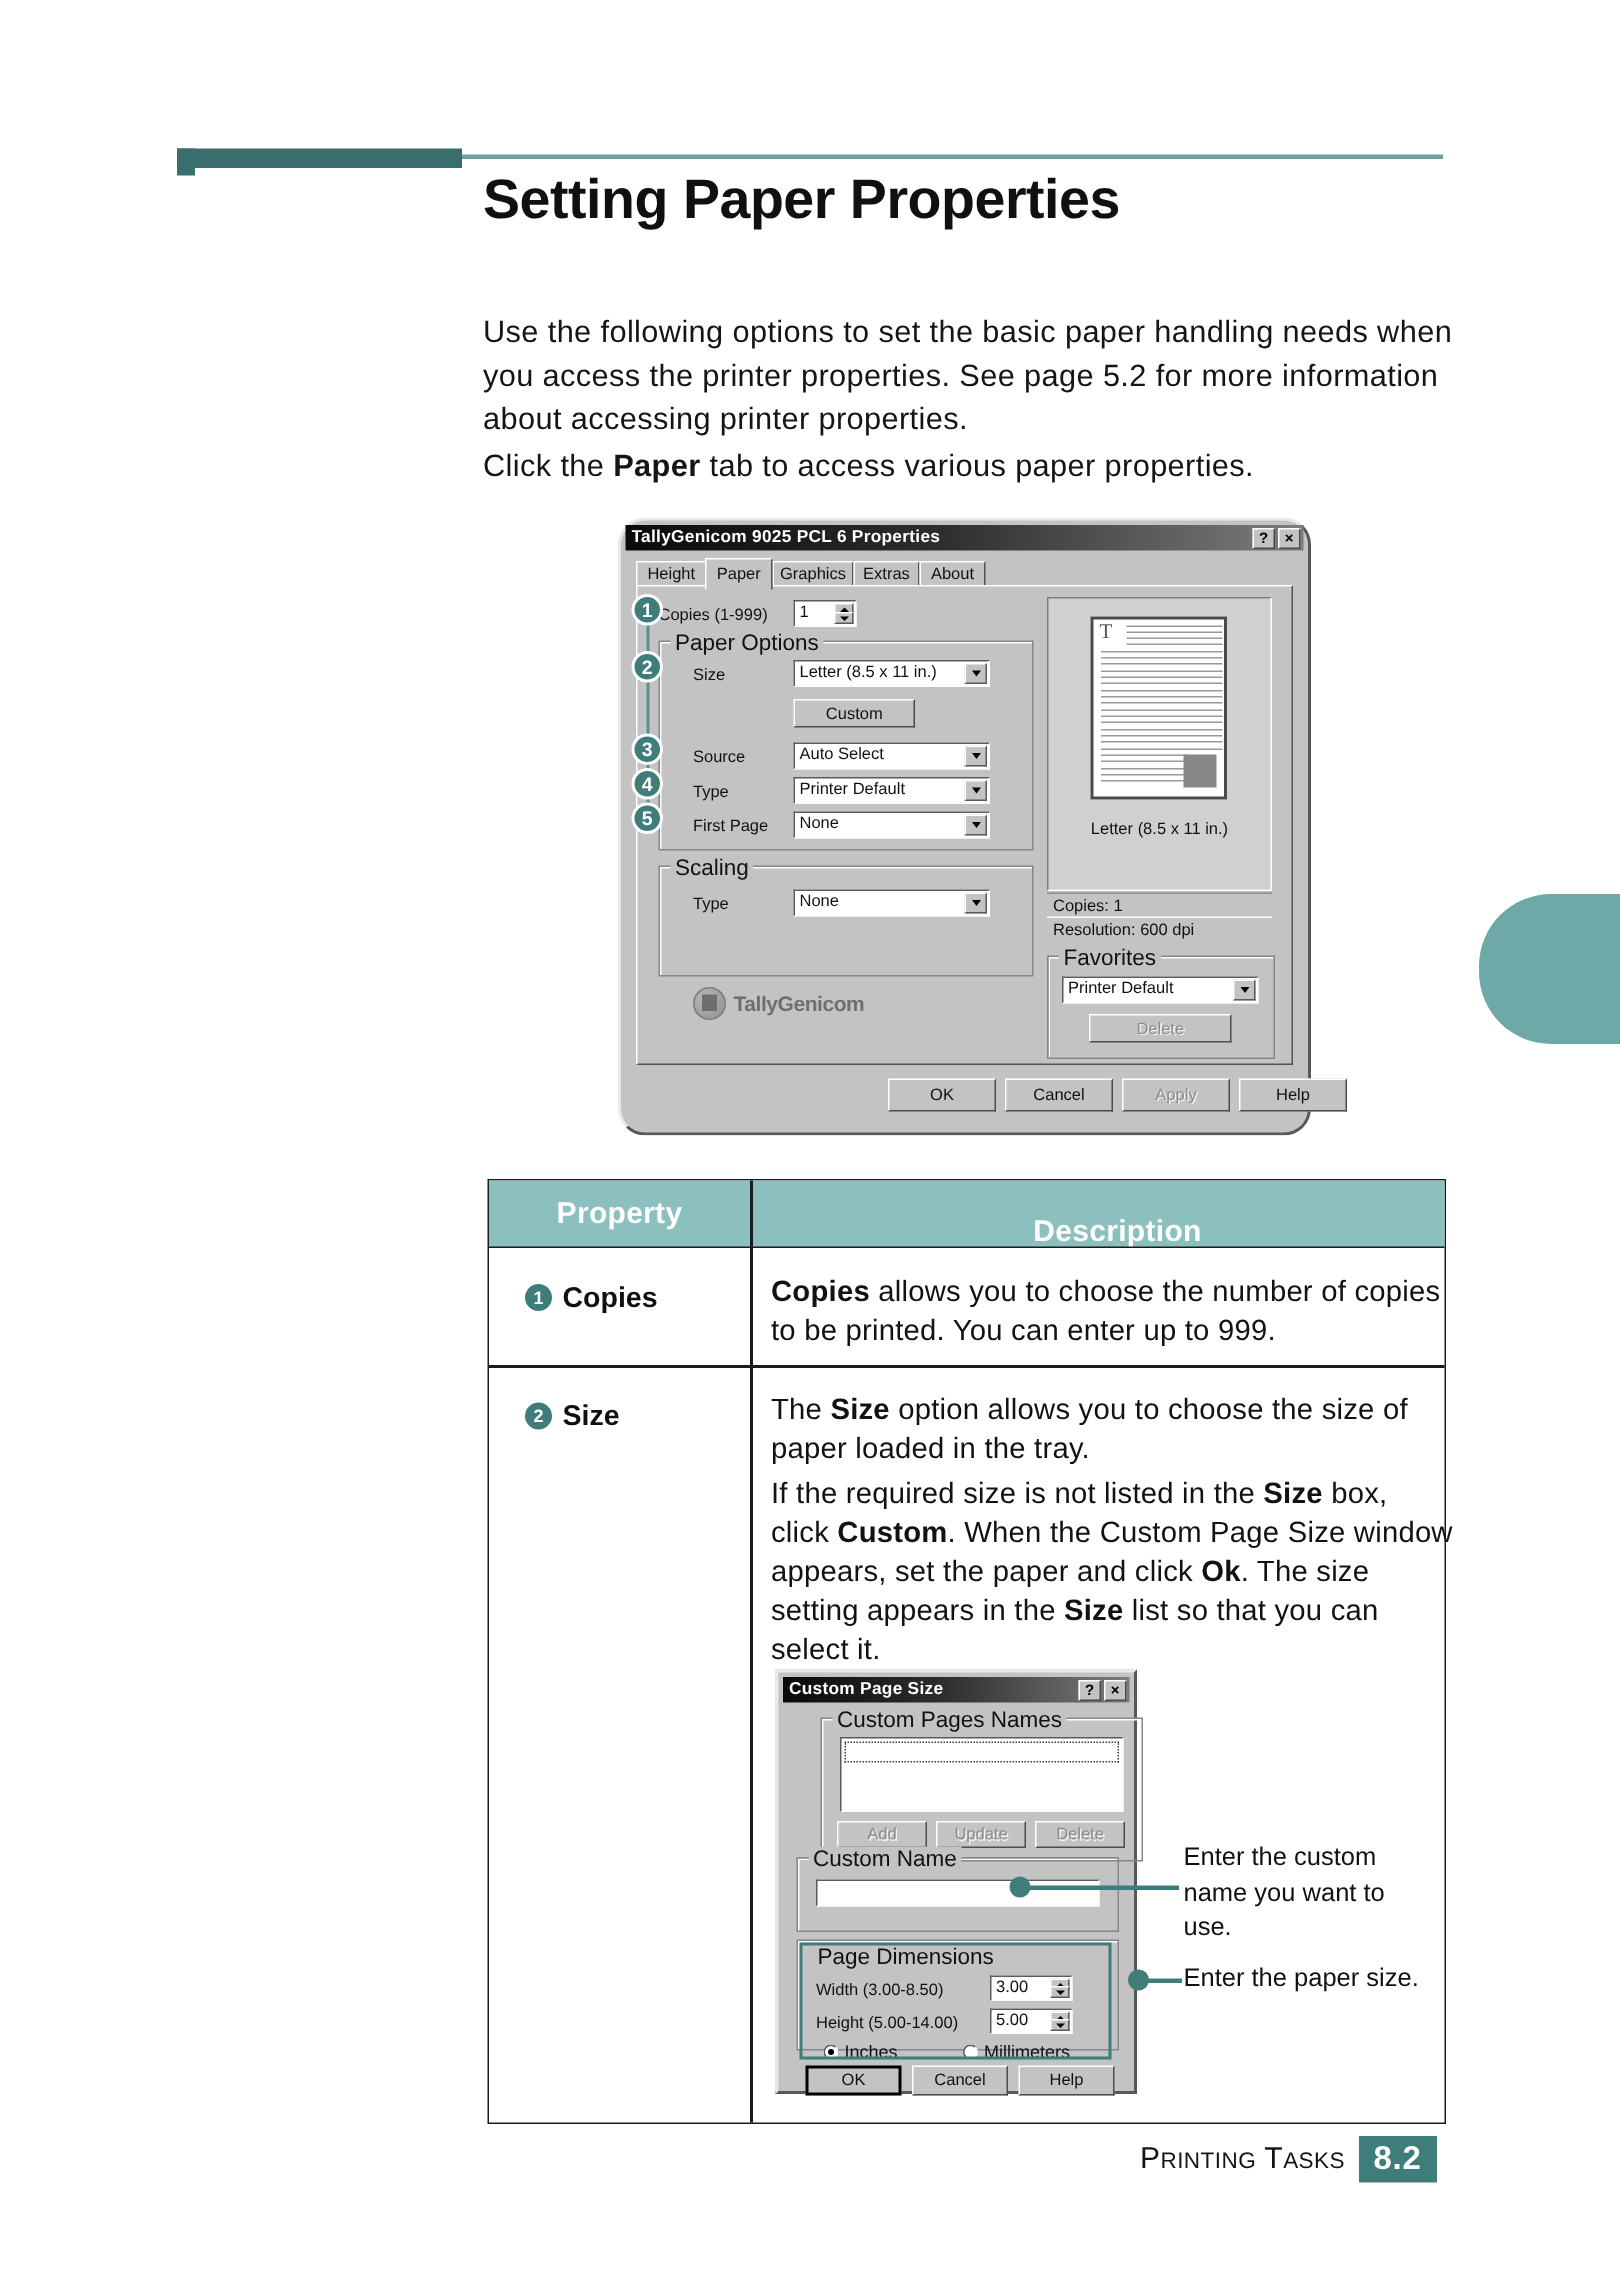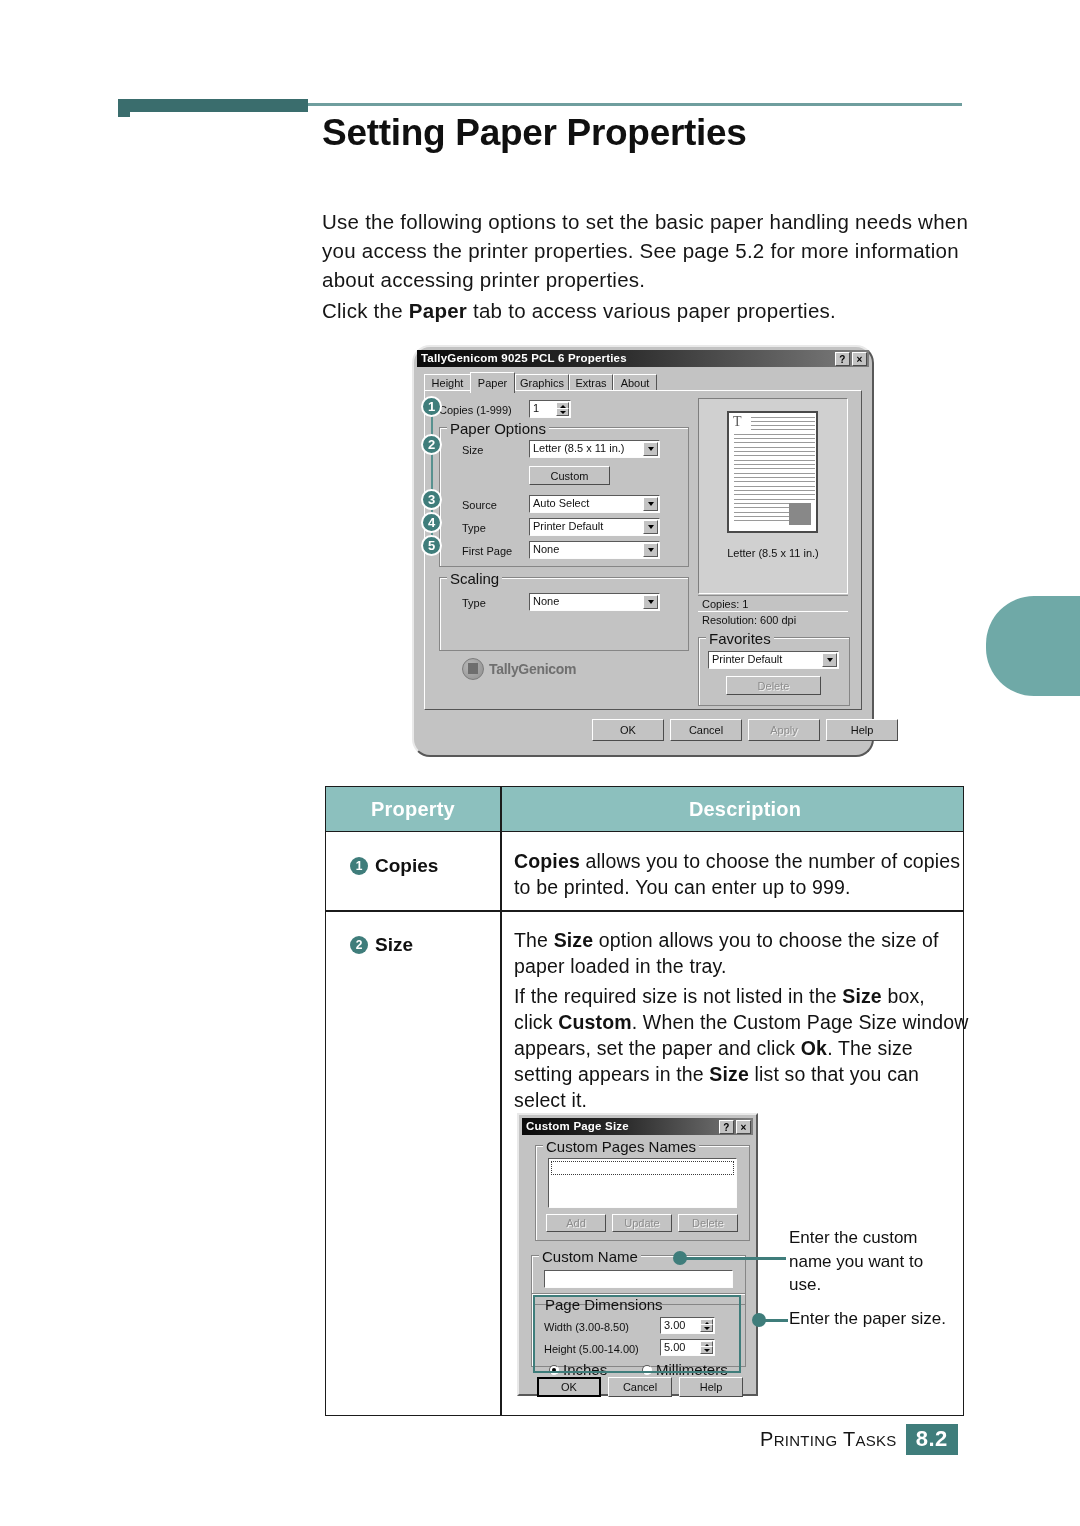--- a/index.html
+++ b/index.html
@@ -202,21 +202,21 @@
   }
   .cell-desc{
     position:absolute;left:176px;width:455px;
     font-size:19.5px;line-height:26px;color:#121212;letter-spacing:0.15px;
   }
   .cell-desc b{font-weight:bold;}
 
   
   #cpsDlg{left:517px;top:1113px;width:237px;height:279px;}
   .hl-box{position:absolute;border:2px solid #3f7d7b;box-sizing:border-box;}
-  .radio{position:absolute;font-size:15px;color:#111;display:flex;align-items:center;gap:4px;}
+  .radio{position:absolute;font-size:12px;color:#111;display:flex;align-items:center;gap:4px;}
   .radio .rd{
     width:10px;height:10px;border-radius:50%;background:#fff;
     border-top:1.5px solid #5a5a5a;border-left:1.5px solid #5a5a5a;
     border-right:1.5px solid #fcfcfc;border-bottom:1.5px solid #fcfcfc;
     box-sizing:border-box;position:relative;
   }
   .radio .rd.on::after{
     content:"";position:absolute;left:2px;top:2px;width:4px;height:4px;
     border-radius:50%;background:#000;
   }
@@ -401,21 +401,21 @@
   <div class="callrail"></div>
   <div class="num" style="left:421px;top:396px;">1</div>
   <div class="num" style="left:421px;top:434px;">2</div>
   <div class="num" style="left:421px;top:489px;">3</div>
   <div class="num" style="left:421px;top:512px;">4</div>
   <div class="num" style="left:421px;top:535px;">5</div>
 
   <div class="tbl">
     <div class="tbl-head">
       <div class="th" style="left:0;width:174px;">Property</div>
-      <div class="th" style="left:176px;width:486px;">Description</div>
+      <div class="th" style="left:176px;width:486px;margin-top:12px;">Description</div>
     </div>
     <div class="th-div"></div>
     <div class="rowline" style="top:43.5px;"></div>
     <div class="rowline" style="top:123px;"></div>
 
     <div class="cell-prop" style="top:68px;padding-left:24px;">
       <span class="bullet">1</span><span>Copies</span>
     </div>
     <div class="cell-desc" id="desc1" style="top:61px;padding-left:12px;"><b>Copies</b><span> allows you to choose the number of copies to be printed. You can enter up to 999.</span></div>
 
@@ -427,31 +427,31 @@
     <div class="cell-desc" id="desc3" style="top:196px;padding-left:12px;"><span>If the required size is not listed in the </span><b>Size</b><span> box, click </span><b>Custom</b><span>. When the Custom Page Size window appears, set the paper and click </span><b>Ok</b><span>. The size setting appears in the </span><b>Size</b><span> list so that you can select it.</span></div>
   </div>
 
   <div class="win" id="cpsDlg">
     <div class="win-title">
       <span class="tt">Custom Page Size</span>
       <span class="titlebtn">?</span>
       <span class="titlebtn">×</span>
     </div>
 
-    <div class="grp" style="left:16px;top:30px;width:213px;height:94px;">
+    <div class="grp" style="left:28px;top:30px;width:213px;height:94px;">
       <span class="grp-lbl">Custom Pages Names</span>
       <div class="listbox" style="left:12px;top:12px;width:189px;height:50px;">
         <span class="sel0"></span>
       </div>
       <div class="btn dis" style="left:10px;top:68px;width:60px;height:18px;">Add</div>
       <div class="btn dis" style="left:76px;top:68px;width:60px;height:18px;">Update</div>
       <div class="btn dis" style="left:142px;top:68px;width:60px;height:18px;">Delete</div>
     </div>
 
-    <div class="grp" style="left:12px;top:140px;width:213px;height:48px;text-decoration:underline;">
+    <div class="grp" style="left:12px;top:123px;width:213px;height:48px;text-decoration:underline;">
       <span class="grp-lbl">Custom Name</span>
       <div class="combo" style="left:12px;top:14px;width:189px;height:18px;">
         <span class="cv"></span>
       </div>
     </div>
 
     <div class="grp" style="left:12px;top:178px;width:213px;height:72px;"></div>
     <div class="grp" style="left:20px;top:184px;width:190px;height:75px;border:none;box-shadow:none;">
       <span class="grp-lbl" style="left:3px;top:-3px;background:transparent;">Page Dimensions</span>
       <span class="lbl" style="left:5px;top:22px;">Width (3.00-8.50)</span>

